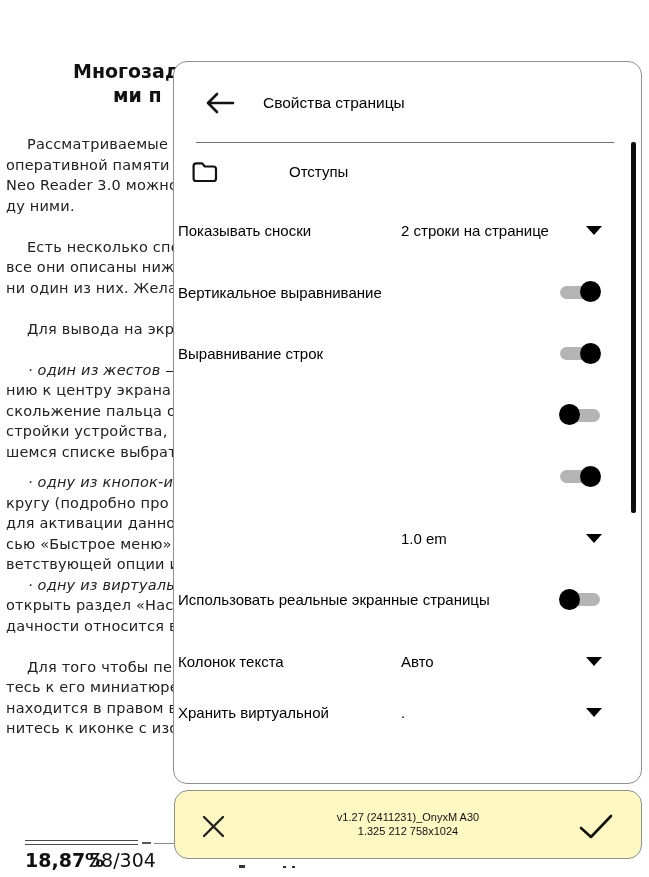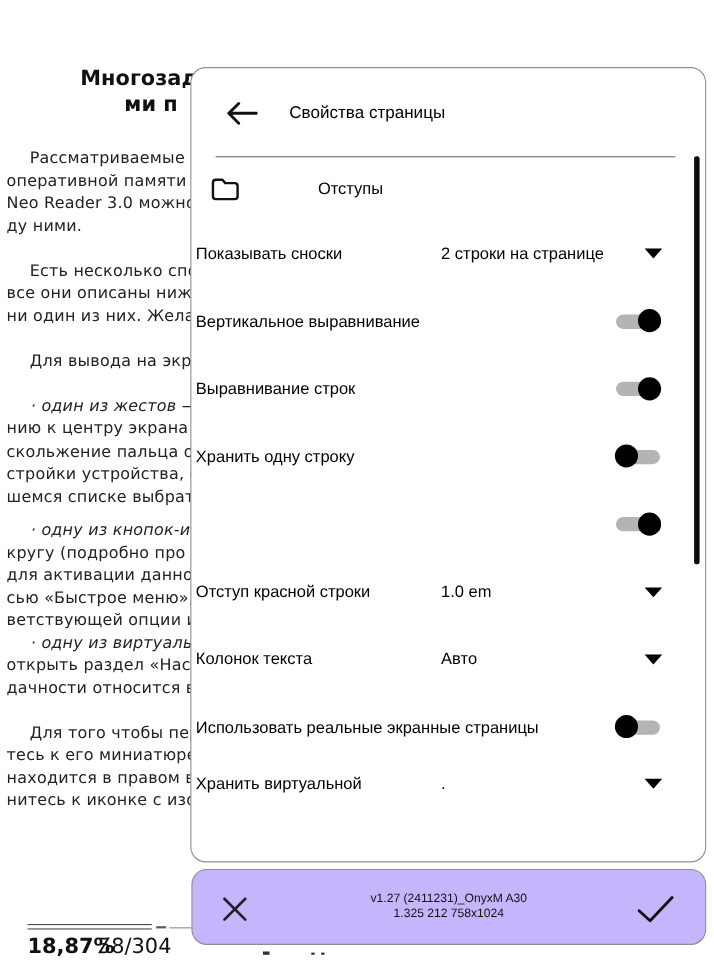--- a/index.html
+++ b/index.html
@@ -40,21 +40,21 @@
   .folder-label{margin-left:30px;font-size:15px;color:#000;}
   .row-label{font-size:15px;color:#000;flex:0 0 auto;}
   .row-value{position:absolute;left:227px;font-size:15px;color:#000;white-space:nowrap;}
   .caret{position:absolute;right:24px;width:0;height:0;
     border-left:8px solid transparent;border-right:8px solid transparent;border-top:9px solid #000;}
   .toggle{position:absolute;right:26px;width:40px;height:13px;border-radius:7px;background:#b4b4b4;cursor:pointer;}
   .toggle .thumb{position:absolute;top:-4.5px;width:21px;height:21px;border-radius:50%;background:#000;}
   .toggle.on .thumb{right:-1px;}
   .toggle.off .thumb{left:-1px;}
   
-  .footer-bar{position:absolute;left:174px;top:790px;width:468px;height:69px;background:#c4b5fd;
+  .footer-bar{position:absolute;left:174px;top:790px;width:468px;height:69px;background:#fef9c3;
     border:1.5px solid #8f8f8f;border-radius:14px;box-sizing:border-box;}
   .close-btn{position:absolute;left:24px;top:21px;width:28px;height:28px;cursor:pointer;
     display:flex;align-items:center;justify-content:center;}
   .confirm-btn{position:absolute;right:26px;top:22px;width:38px;height:26px;cursor:pointer;
     display:flex;align-items:center;justify-content:center;}
   .version{position:absolute;left:0;top:19px;width:100%;text-align:center;
     font-size:11px;line-height:14px;color:#111;}
 </style>
 </head>
 <body>
@@ -128,45 +128,43 @@
           <span class="thumb"></span>
         </span>
       </div>
       <div class="row list-row">
         <span class="row-label">Выравнивание строк</span>
         <span class="toggle on">
           <span class="thumb"></span>
         </span>
       </div>
       <div class="row list-row">
-        <span class="row-label">Хранить одну строку</span>
         <span class="toggle off">
           <span class="thumb"></span>
         </span>
       </div>
       <div class="row list-row">
         <span class="toggle on">
           <span class="thumb"></span>
         </span>
       </div>
       <div class="row list-row">
-        <span class="row-label">Отступ красной строки</span>
         <span class="row-value">1.0 em</span>
-        <span class="caret"></span>
-      </div>
-      <div class="row list-row">
-        <span class="row-label">Колонок текста</span>
-        <span class="row-value">Авто</span>
         <span class="caret"></span>
       </div>
       <div class="row list-row">
         <span class="row-label">Использовать реальные экранные страницы</span>
         <span class="toggle off">
           <span class="thumb"></span>
         </span>
+      </div>
+      <div class="row list-row">
+        <span class="row-label">Колонок текста</span>
+        <span class="row-value">Авто</span>
+        <span class="caret"></span>
       </div>
       <div class="row list-row">
         <span class="row-label">Хранить виртуальной</span>
         <span class="row-value">.</span>
         <span class="caret"></span>
       </div>
     </div>
   <div class="scrollbar"></div>
 </div>
 

